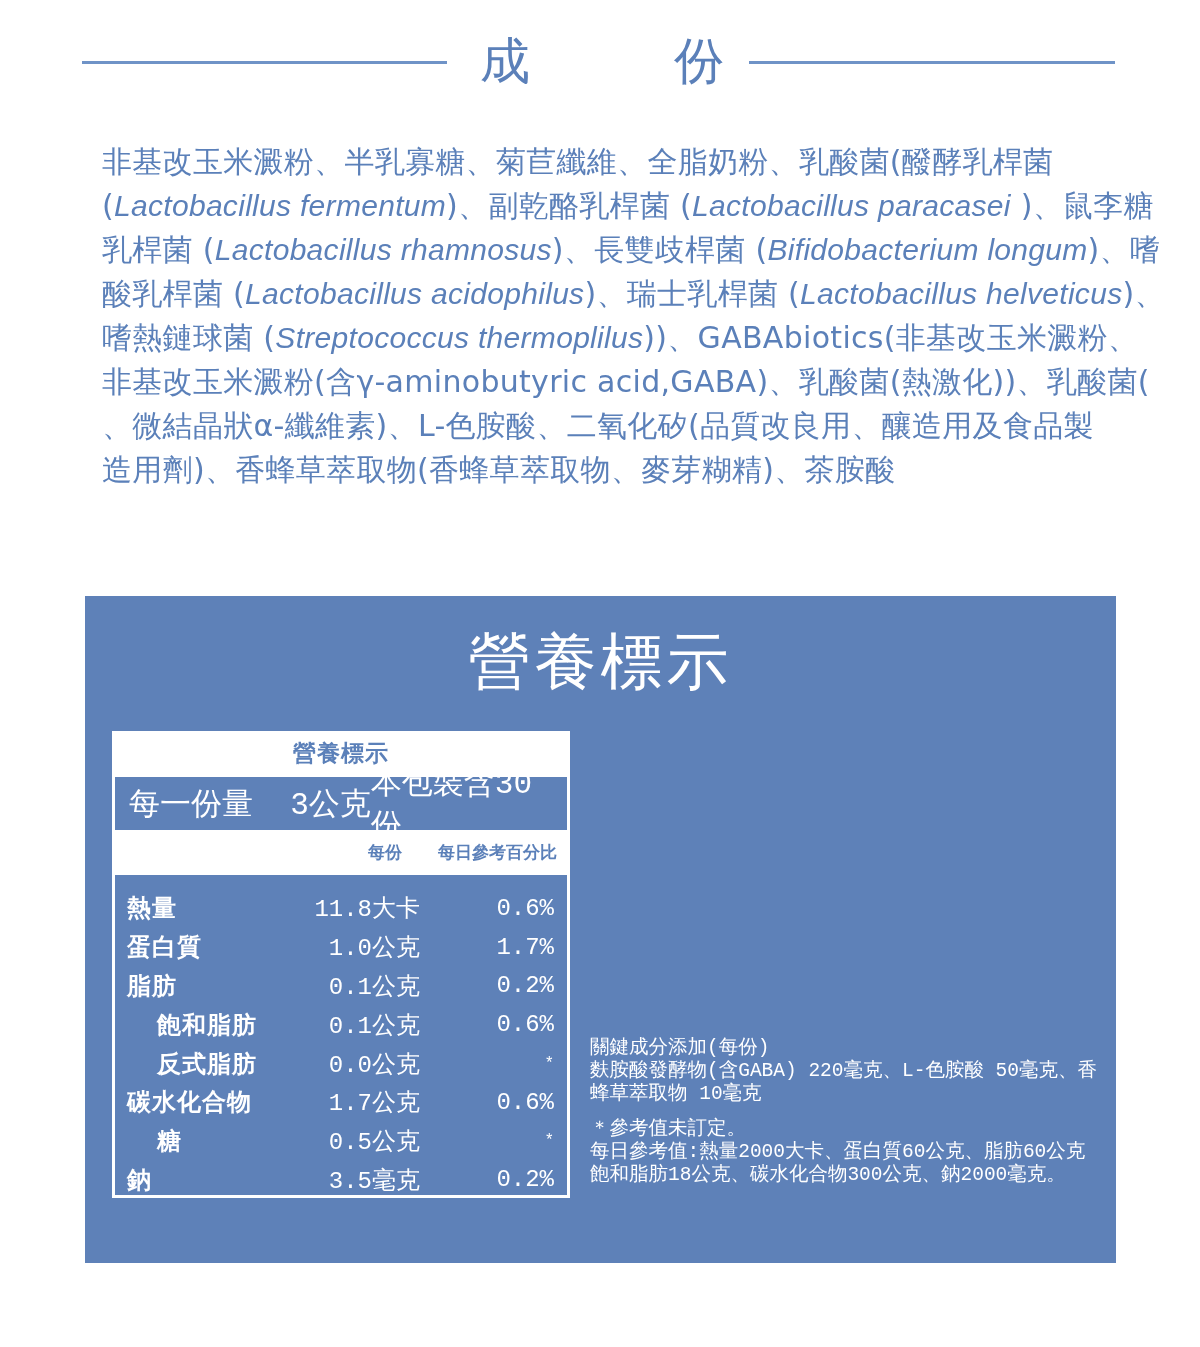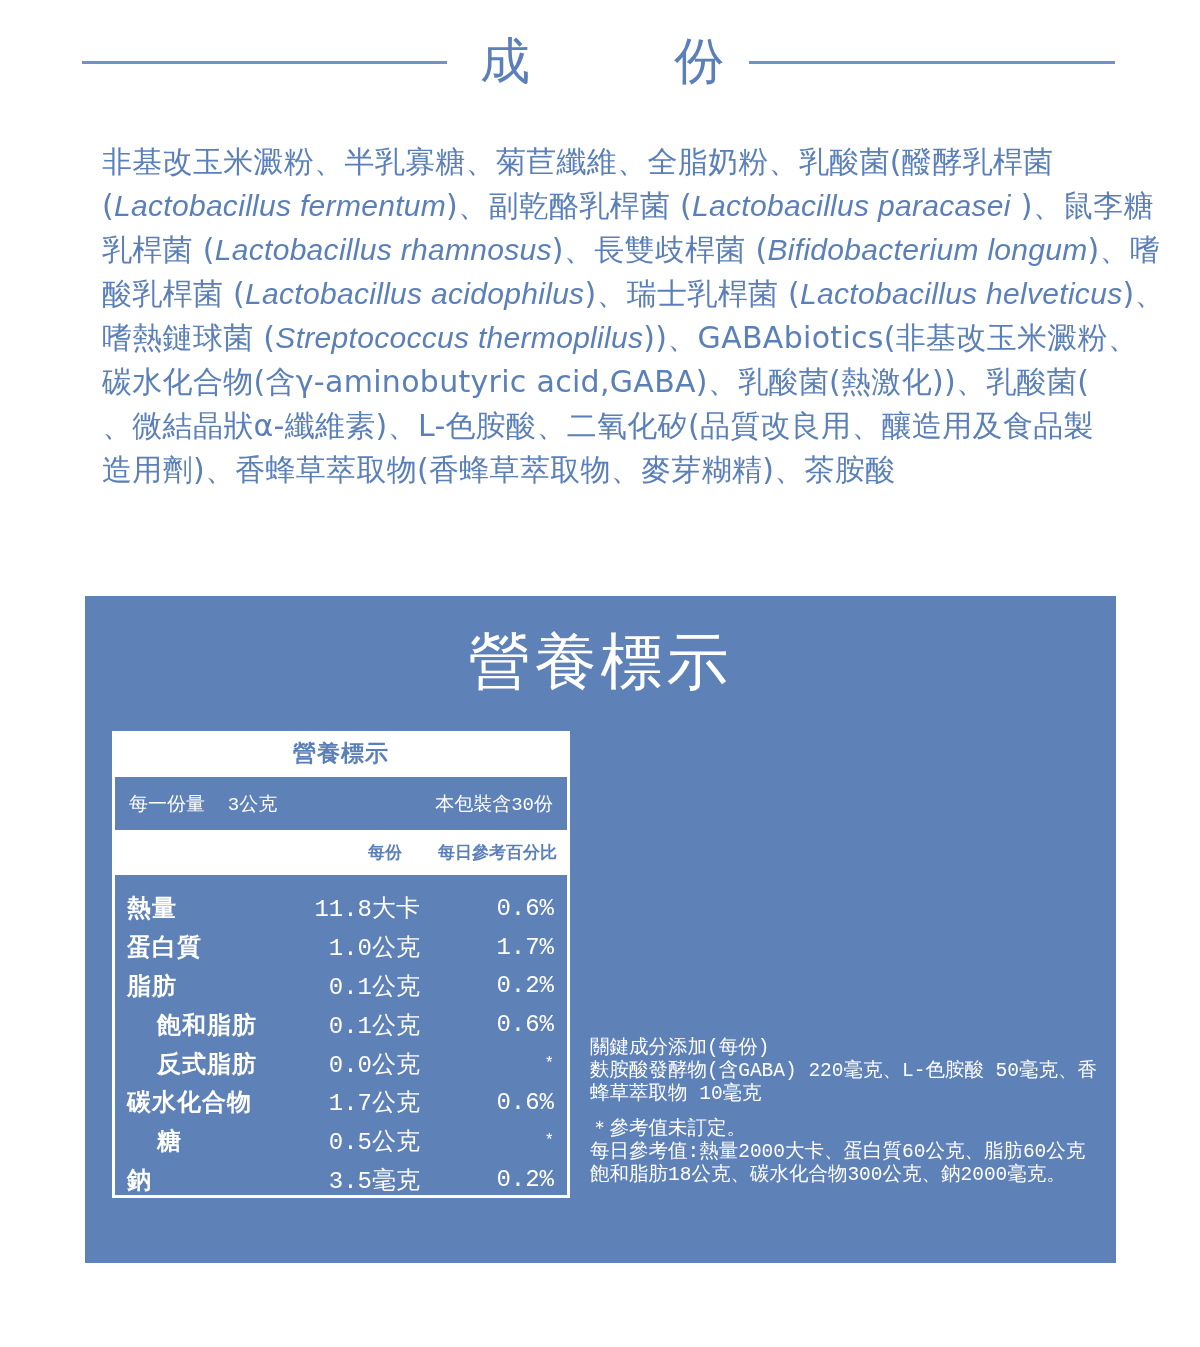--- a/index.html
+++ b/index.html
@@ -21,21 +21,21 @@
 
   .nutrition-panel { position: absolute; left: 85px; top: 596px; width: 1031px; height: 667px; background: #5e81b8; font-family: Liberation Mono, monospace; }
   .nutrition-panel .panel-title { position: absolute; left: 0; right: 0; top: 24px; text-align: center;
     font-size: 62px; color: #ffffff; letter-spacing: 4px; }
 
   .label-box { position: absolute; left: 27px; top: 135px; width: 458px; height: 467px;
     border: 3px solid #ffffff; background: #5e81b8; }
   .label-box .box-title { height: 43px; background: #ffffff; color: #5b80b9; text-align: center;
     font-size: 23px; font-weight: bold; line-height: 43px; letter-spacing: 1px; }
   .label-box .serving { height: 53px; background: #5e81b8; display: flex; justify-content: space-between;
-    align-items: center; padding: 0 14px; color: #ffffff; font-size: 19px; }
+    align-items: center; padding: 0 14px; color: #ffffff; font-size: 31px; }
   .label-box .col-head { height: 45px; background: #ffffff; display: flex; justify-content: flex-end;
     align-items: center; padding-right: 10px; color: #5b80b9; font-size: 17px; font-weight: bold; gap: 36px; }
   .label-box .rows { padding-top: 14px; }
   .label-box .row { height: 38.8px; display: flex; align-items: center; color: #ffffff; }
   .label-box .row .name { width: 195px; padding-left: 12px; font-size: 24px; font-weight: bold; letter-spacing: 1px; }
   .label-box .row.indent .name { padding-left: 42px; }
   .label-box .row .amt { width: 110px; text-align: right; font-size: 24px; }
   .label-box .row .pct { width: 134px; text-align: right; font-size: 24px; }
   .label-box .row .pct.star { font-size: 16px; }
 
@@ -54,21 +54,21 @@
   </div>
   <div class="rule right"></div>
 </div>
 
 <div class="ingredients">
   <span class="line">非基改玉米澱粉、半乳寡糖、菊苣纖維、全脂奶粉、乳酸菌(醱酵乳桿菌</span>
   <span class="line">(<i>Lactobacillus fermentum</i>)、副乾酪乳桿菌 (<i>Lactobacillus paracasei</i> )、鼠李糖</span>
   <span class="line">乳桿菌 (<i>Lactobacillus rhamnosus</i>)、長雙歧桿菌 (<i>Bifidobacterium longum</i>)、嗜</span>
   <span class="line">酸乳桿菌 (<i>Lactobacillus acidophilus</i>)、瑞士乳桿菌 (<i>Lactobacillus helveticus</i>)、</span>
   <span class="line">嗜熱鏈球菌 (<i>Streptococcus thermoplilus</i>))、GABAbiotics(非基改玉米澱粉、</span>
-  <span class="line">碳水化合物(含γ-aminobutyric acid,GABA)、乳酸菌(熱激化))、乳酸菌(</span>
+  <span class="line">非基改玉米澱粉(含γ-aminobutyric acid,GABA)、乳酸菌(熱激化))、乳酸菌(</span>
   <span class="line">、微結晶狀α-纖維素)、L-色胺酸、二氧化矽(品質改良用、釀造用及食品製</span>
   <span class="line">造用劑)、香蜂草萃取物(香蜂草萃取物、麥芽糊精)、茶胺酸</span>
 </div>
 
 <div class="nutrition-panel">
   <div class="panel-title">營養標示</div>
 
   <div class="label-box">
     <div class="box-title">營養標示</div>
     <div class="serving">

